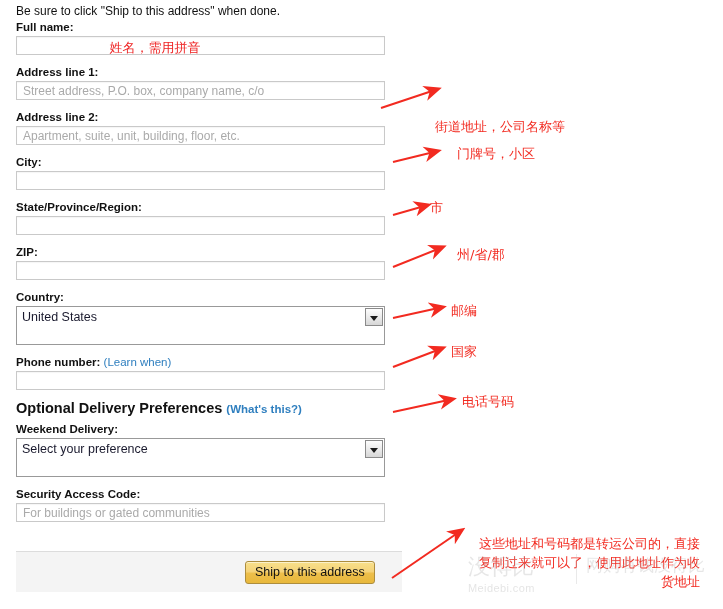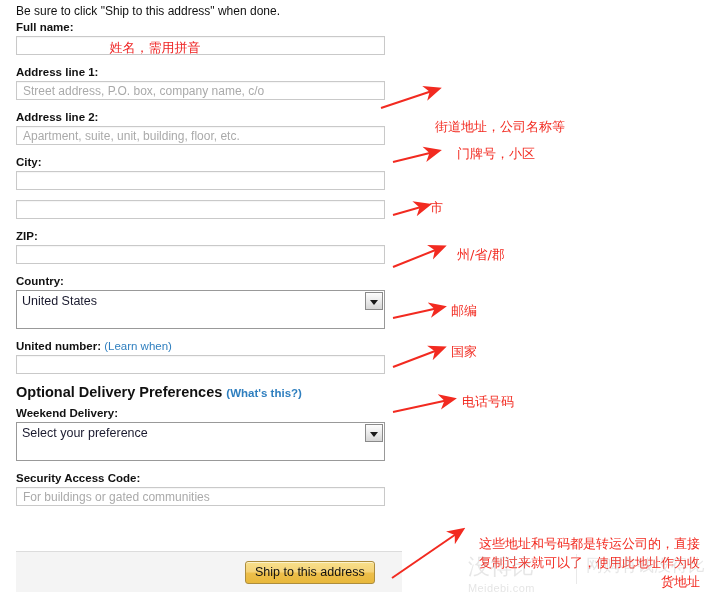--- a/index.html
+++ b/index.html
@@ -256,41 +256,42 @@
       <div class="field-label">Address line 2:</div>
       <input class="txt" type="text" placeholder="Apartment, suite, unit, building, floor, etc." style="">
     </div>
 
     <div class="field-block">
       <div class="field-label">City:</div>
       <input class="txt" type="text" placeholder="" style="">
     </div>
 
     <div class="field-block">
+      <div class="field-label">State/Province/Region:</div>
       <input class="txt" type="text" placeholder="" style="">
     </div>
 
     <div class="field-block">
       <div class="field-label">ZIP:</div>
       <input class="txt" type="text" placeholder="" style="">
     </div>
 
     <div class="field-block">
       <div class="field-label">Country:</div>
       <div class="sel-wrap">
         <span class="sel-text">United States</span>
         <span class="sel-btn">
           <span class="caret"></span>
         </span>
       </div>
     </div>
 
     <div class="field-block">
       <div class="field-label">
-        <span>United number:</span>
+        <span>Phone number:</span>
         <span class="linkish">(Learn when)</span>
       </div>
       <input class="txt" type="text" placeholder="" style="">
     </div>
 
     <div class="section-head">
       <span>Optional Delivery Preferences</span>
       <span class="whats">(What's this?)</span>
     </div>
 

